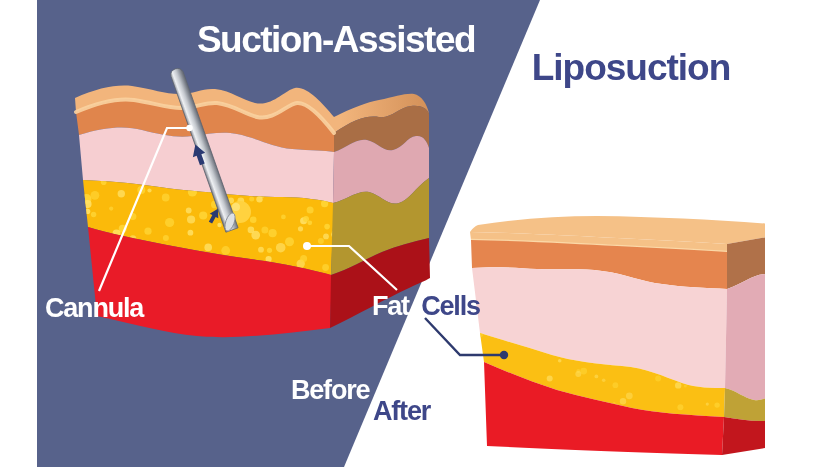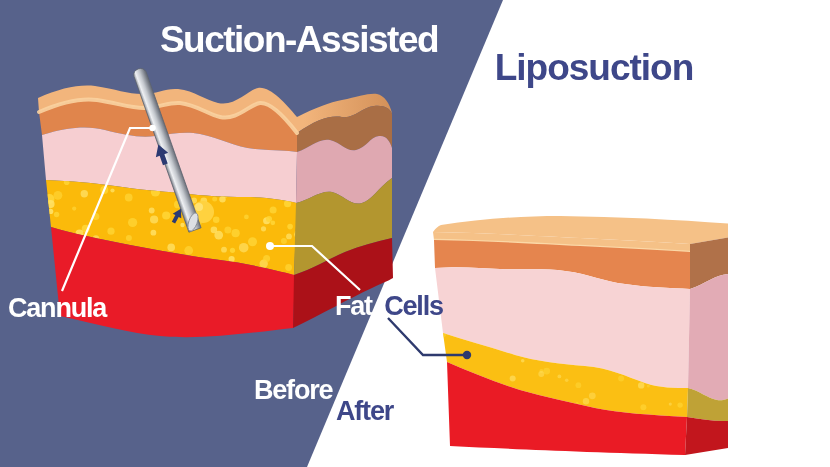--- a/index.html
+++ b/index.html
@@ -1,17 +1,17 @@
 <!DOCTYPE html>
 <html><head>
 <meta charset="utf-8">
 <style>
   html,body{margin:0;padding:0;background:#fff;}
   .frame{width:728px;height:467px;overflow:hidden;position:relative;
-         font-family:"Liberation Sans","DejaVu Sans",sans-serif;}
+         font-family:"Liberation Sans","DejaVu Sans",sans-serif;padding-left:37px;}
   svg{display:block;}
   text{font-family:"Liberation Sans","DejaVu Sans",sans-serif;font-weight:bold;}
   .title1{font-size:37px;letter-spacing:-1.5px;}
   .title2{font-size:37px;letter-spacing:-1px;}
   .lbl{font-size:27px;letter-spacing:-1.2px;}
 </style>
 </head>
 <body>
 
 <div class="frame">

